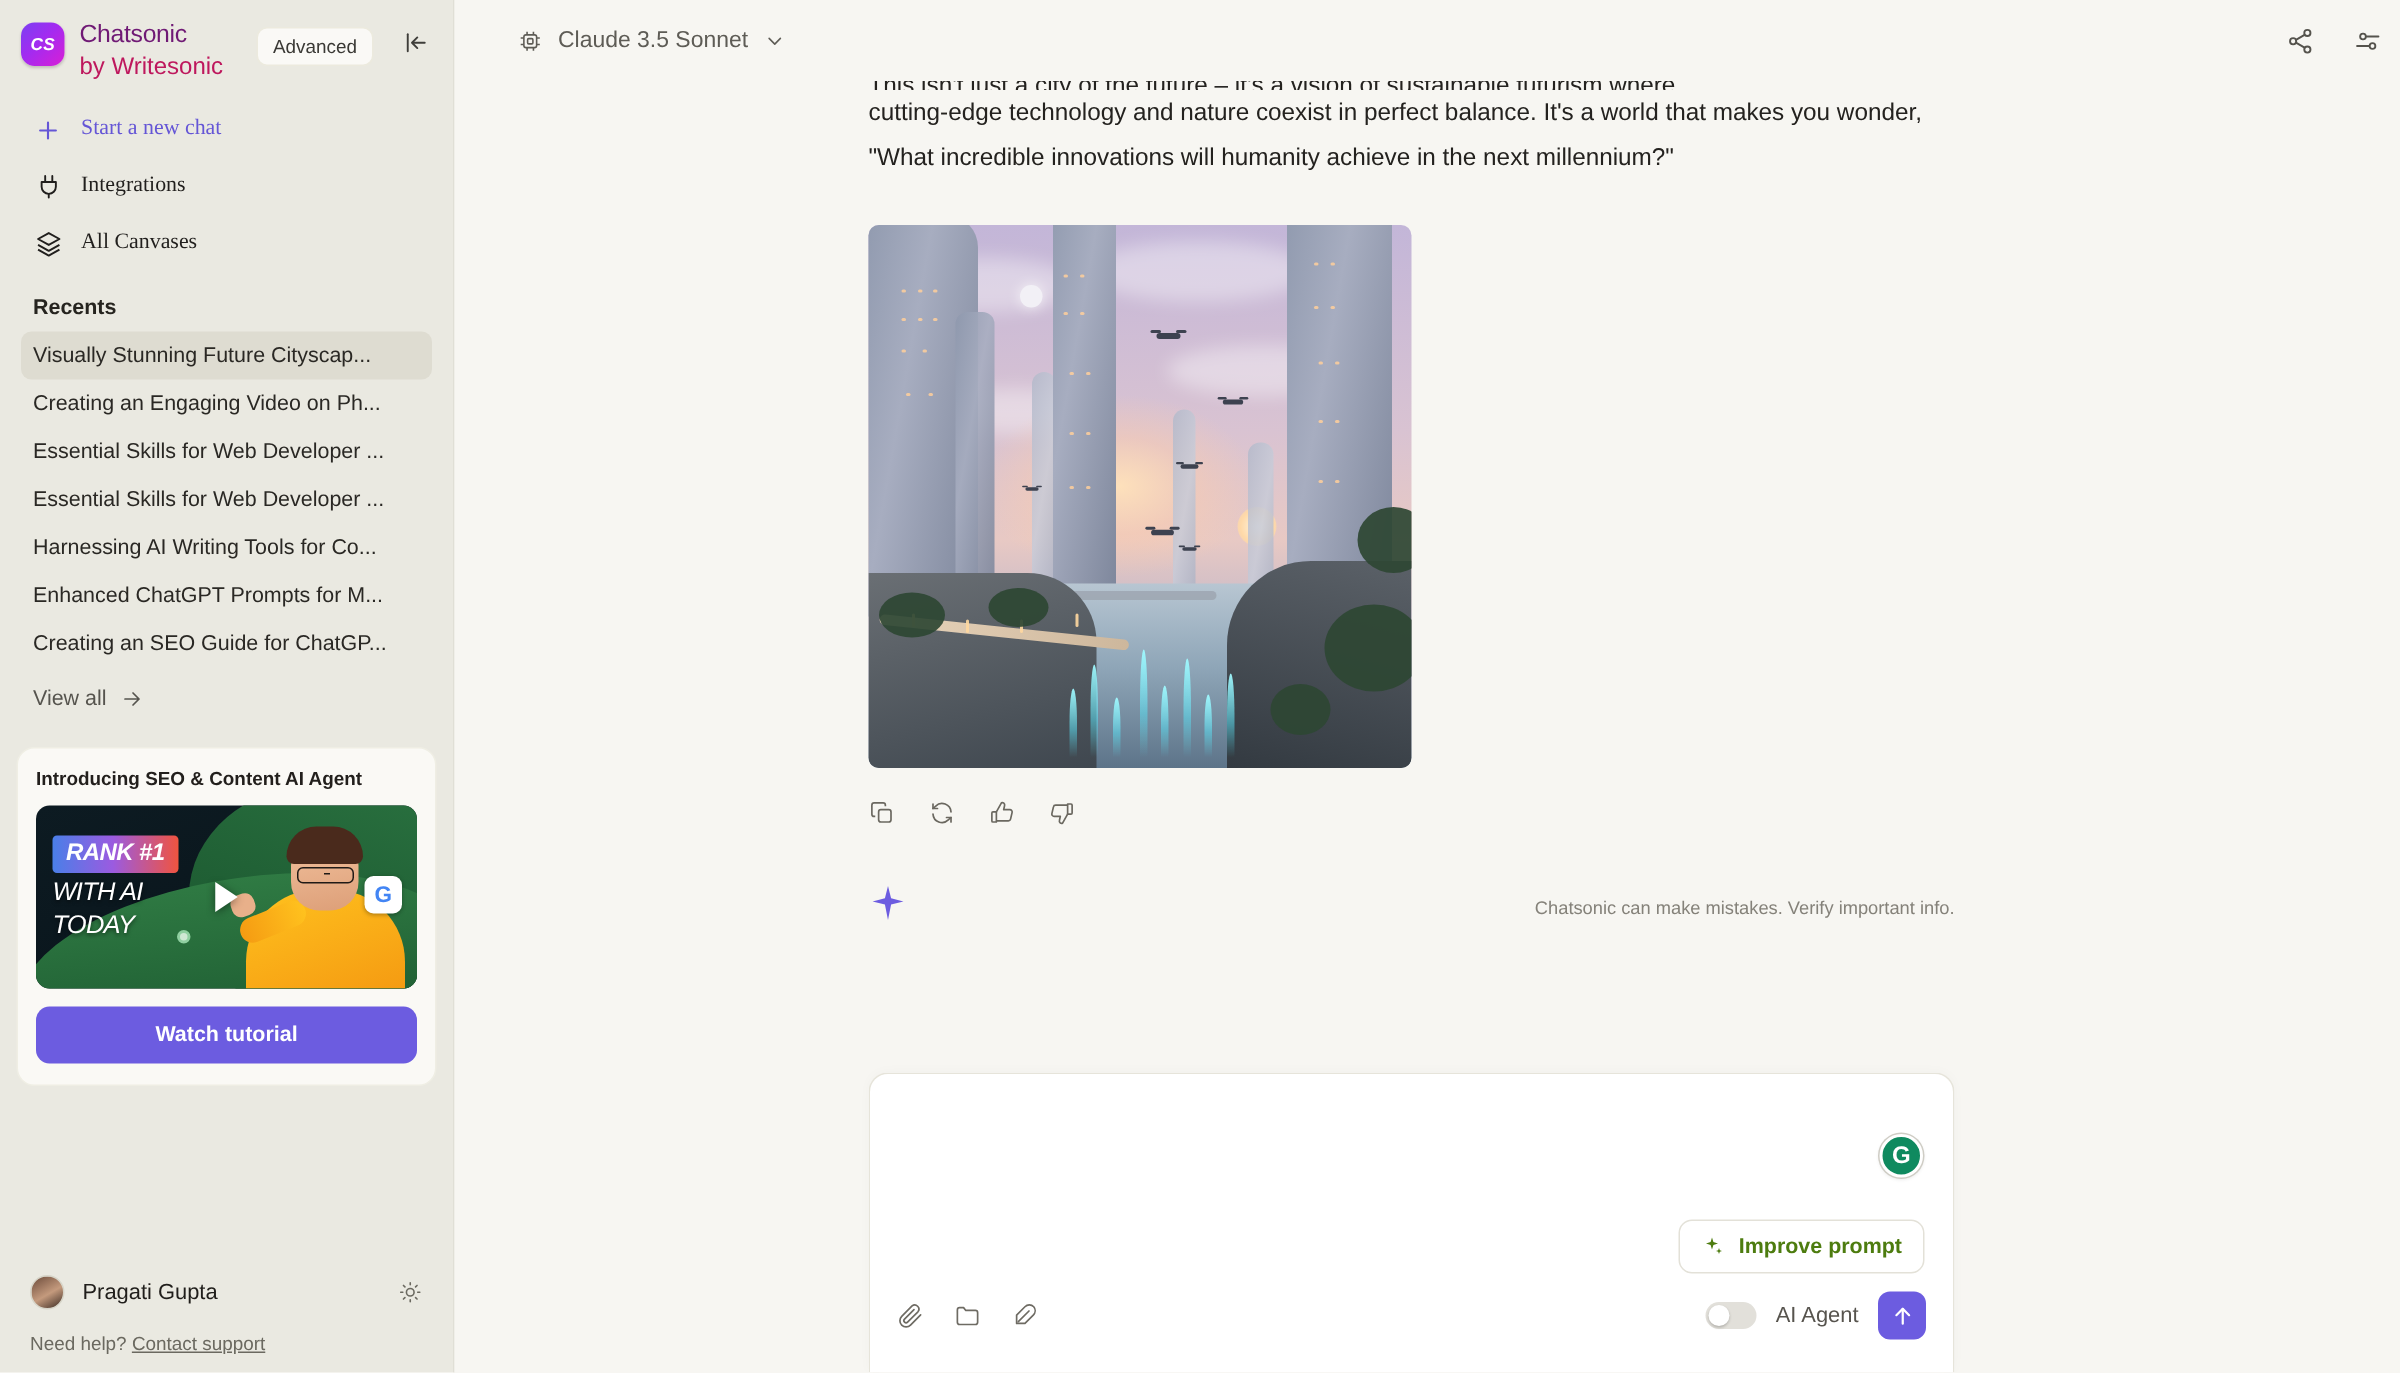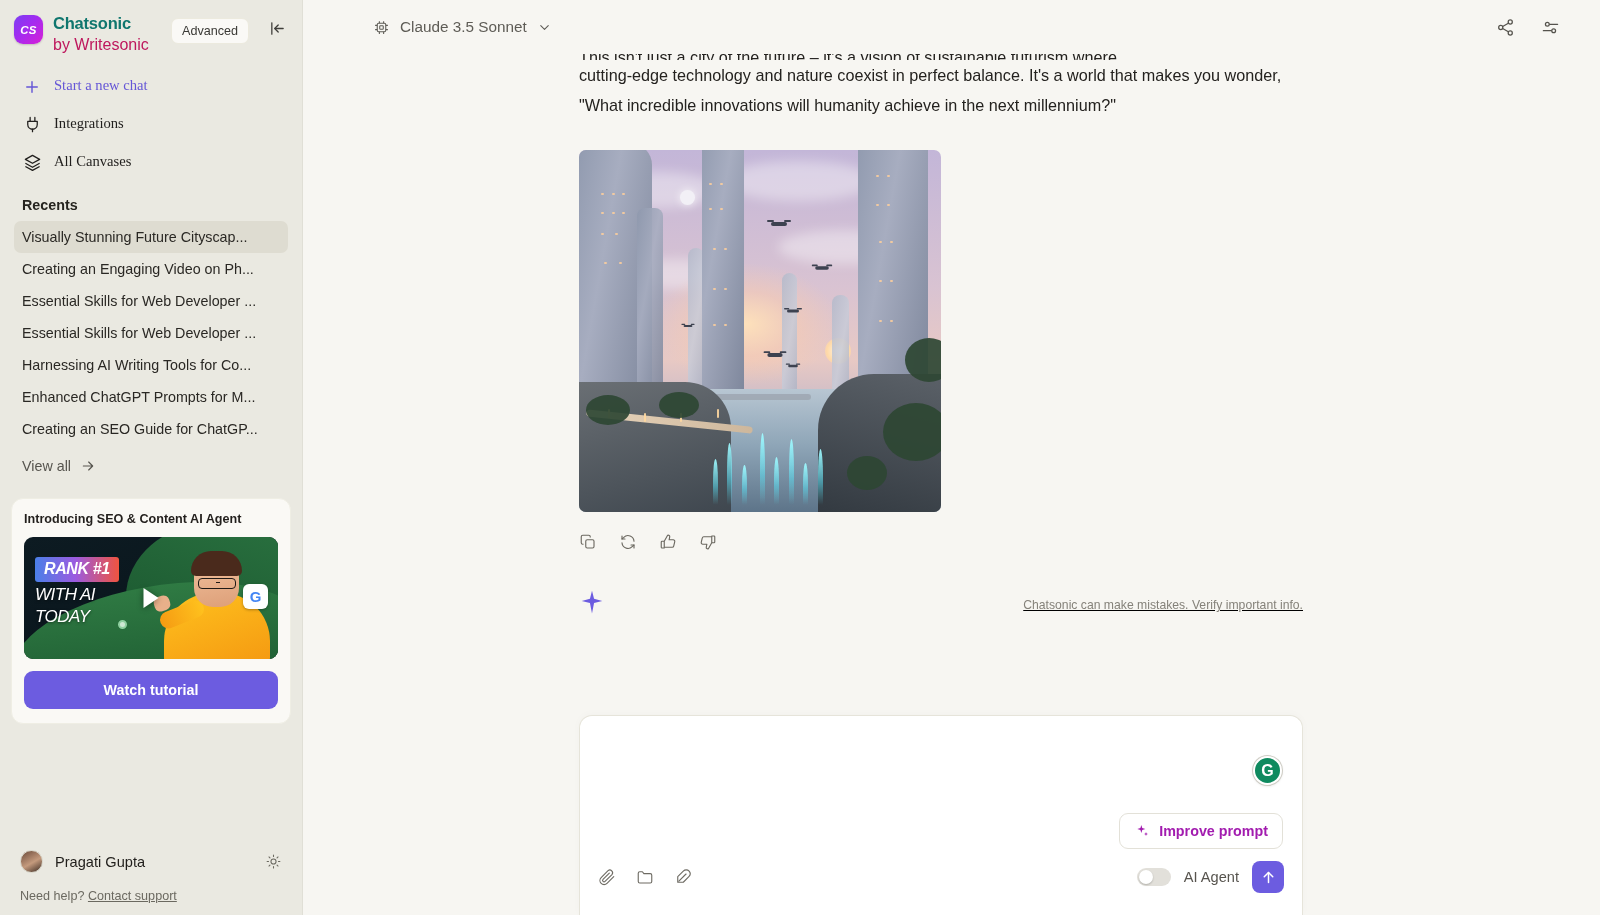--- a/index.html
+++ b/index.html
@@ -27,21 +27,21 @@
     position: relative; margin-top: 2px;
     box-shadow: 0 1px 2px rgba(0,0,0,.18);
   }
   .logo::after {
     content: "CS"; position: absolute; inset: 0;
     display: flex; align-items: center; justify-content: center;
     color: #fff; font-size: 11.5px; font-weight: bold; font-style: italic;
     letter-spacing: .2px;
   }
   .brand-text { display: flex; flex-direction: column; line-height: 1.25; }
-  .brand-name { font-size: 16.5px; font-weight: bold; color: #0f766e; letter-spacing: -.2px; }
+  .brand-name { font-size: 16.5px; font-weight: normal; color: #701a75; letter-spacing: -.2px; }
   .brand-sub { font-size: 16px; color: #be185d; margin-top: 1px; }
   .adv-badge {
     margin-left: auto; margin-top: 5px;
     background: #faf9f6; border-radius: 7px;
     padding: 5px 10px; font-size: 12.6px; color: #3a3935;
     border: 1px solid #eceade; white-space: nowrap;
   }
   .collapse-ico { margin-top: 7px; margin-left: 10px; margin-right: 2px; color: #3f3e3a; cursor: pointer; }
 
   .nav { margin-top: 22px; padding: 0 14px; display: flex; flex-direction: column; gap: 2px; }
@@ -174,21 +174,21 @@
     background: linear-gradient(150deg,#6b4a3a 0%, #c49a7d 55%, #3a2a22 100%);
     border: 1px solid #d7d5c9;
   }
   .user-name { font-size: 14.6px; color: #201e1b; }
   .sun-ico { margin-left: auto; color: #6b6960; cursor: pointer; }
   .help-row { font-size: 12.6px; color: #6b6960; padding: 6px 6px 0 6px; }
   .help-row a { color: #6b6960; text-decoration: underline; cursor: pointer; }
 
   
   .main { flex: 1; display: flex; flex-direction: column; position: relative; background: #f7f6f2; }
-  .topbar { height: 54px; display: flex; align-items: center; padding: 0 40px; flex: 0 0 54px; gap: 44px; }
+  .topbar { height: 54px; display: flex; align-items: center; padding: 0 12px; flex: 0 0 54px; gap: 44px; }
   .model-pick {
     display: flex; align-items: center; gap: 10px;
     font-size: 15.3px; color: #5e5c56; cursor: pointer;
     padding: 6px 10px; border-radius: 8px; margin-left: 20px;
   }
   .top-actions { margin-left: auto; display: flex; align-items: center; gap: 26px; color: #55534d; }
   .top-actions > span { cursor: pointer; }
 
   .scroll { flex: 1; overflow: hidden; position: relative; }
   .thread { width: 724px; margin-left: 276px; position: relative; }
@@ -261,21 +261,21 @@
   }
   .streetlamp { position: absolute; width: 2px; height: 9px; background: rgba(255,216,160,.9); border-radius: 1px; }
   .bridge {
     position: absolute; left: 34%; bottom: 31%; width: 30%; height: 6px;
     background: #9fa7b2; border-radius: 3px; opacity: .9;
   }
 
   .msg-actions { display: flex; gap: 22px; margin-top: 21px; color: #6b6860; }
   .msg-actions > span { cursor: pointer; }
 
-  .foot-row { display: flex; align-items: flex-end; margin-top: 38px; text-decoration: underline; }
+  .foot-row { display: flex; align-items: flex-end; margin-top: 38px; }
   .sparkle { color: #6c5ce0; width: 26px; height: 26px; cursor: pointer; }
   .disclaimer {
     margin-left: auto; font-size: 12.2px; color: #85827a; padding-bottom: 3px;
   }
 
   
   .composer-wrap { padding: 0 0 0 276px; }
   .composer {
     width: 724px; background: #fff;
     border: 1px solid #e6e4da; border-radius: 13px 13px 0 0;
@@ -289,21 +289,21 @@
     width: 29px; height: 29px; border-radius: 50%;
     background: #0f8a5f; border: 2px solid #fff;
     box-shadow: 0 0 0 1px #cfcdc5, 0 1px 3px rgba(0,0,0,.12);
     display: flex; align-items: center; justify-content: center;
     color: #fff; font-size: 16px; font-weight: bold; cursor: pointer;
   }
   .improve-btn {
     position: absolute; right: 19px; top: 97px;
     display: flex; align-items: center; gap: 9px;
     background: #fff; border: 1px solid #e3e1d8; border-radius: 9px;
-    padding: 9px 14px; font-size: 14.3px; color: #a21caf; font-weight: bold; cursor: pointer;
+    padding: 9px 14px; font-size: 14.3px; color: #4d7c0f; font-weight: bold; cursor: pointer;
   }
   .composer-bottom {
     position: absolute; left: 18px; right: 18px; bottom: 22px;
     display: flex; align-items: center;
   }
   .left-tools { display: flex; align-items: center; gap: 20px; color: #6e6b63; }
   .left-tools > span { cursor: pointer; }
   .right-tools { margin-left: auto; display: flex; align-items: center; gap: 13px; }
   .toggle {
     width: 34px; height: 18px; border-radius: 10px; background: #e2e0da;

